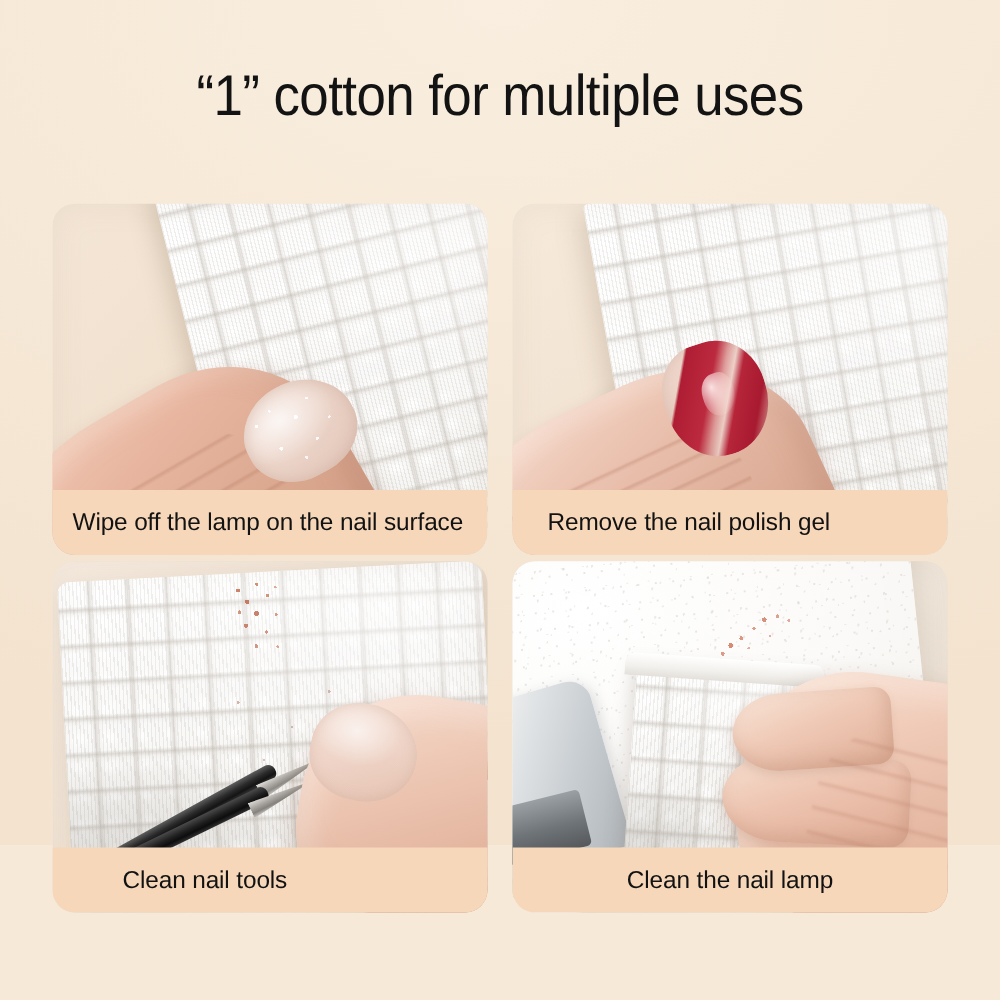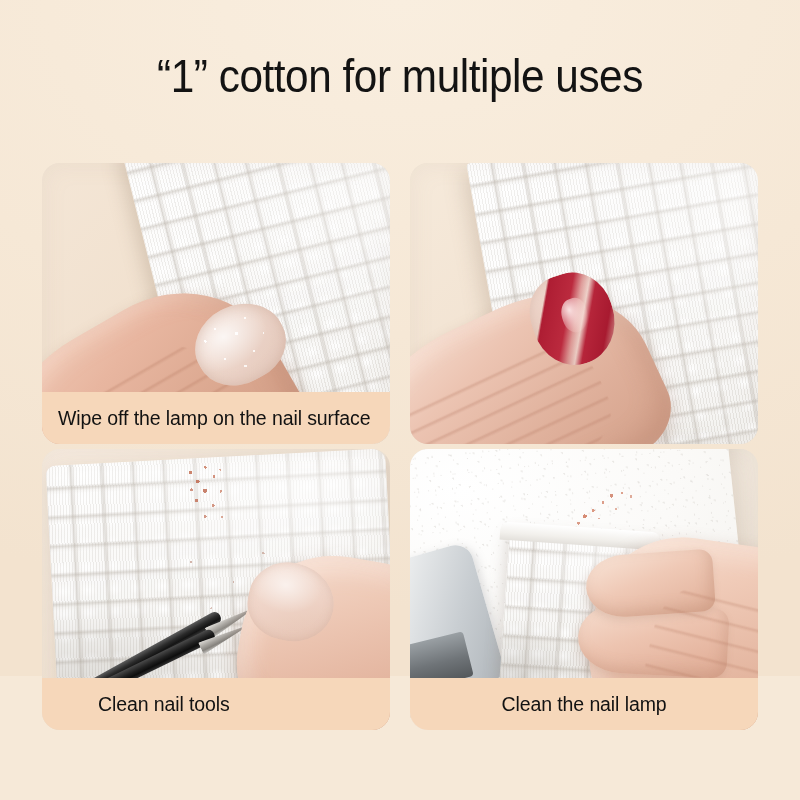--- a/index.html
+++ b/index.html
@@ -529,20 +529,23 @@
       <div id="c2bg"></div>
       <div class="pad" id="c2pad"></div>
       <div id="c2finger"></div>
       <div id="c2knuckles"></div>
       <div id="c2nail">
         <div id="c2polish"></div>
         <div id="c2polishShine"></div>
       </div>
       <div class="vig"></div>
     </div>
+    <div class="caption cap-mid">
+      <span>Remove the nail polish gel</span>
+    </div>
   </div>
 
   <div class="card" id="card4">
     <div class="photo">
       <div id="c4bg"></div>
       <div id="c4desk"></div>
       <div id="c4shelf"></div>
       <div id="c4lamp"></div>
       <div id="c4lampTex"></div>
       <div id="c4base"></div>

